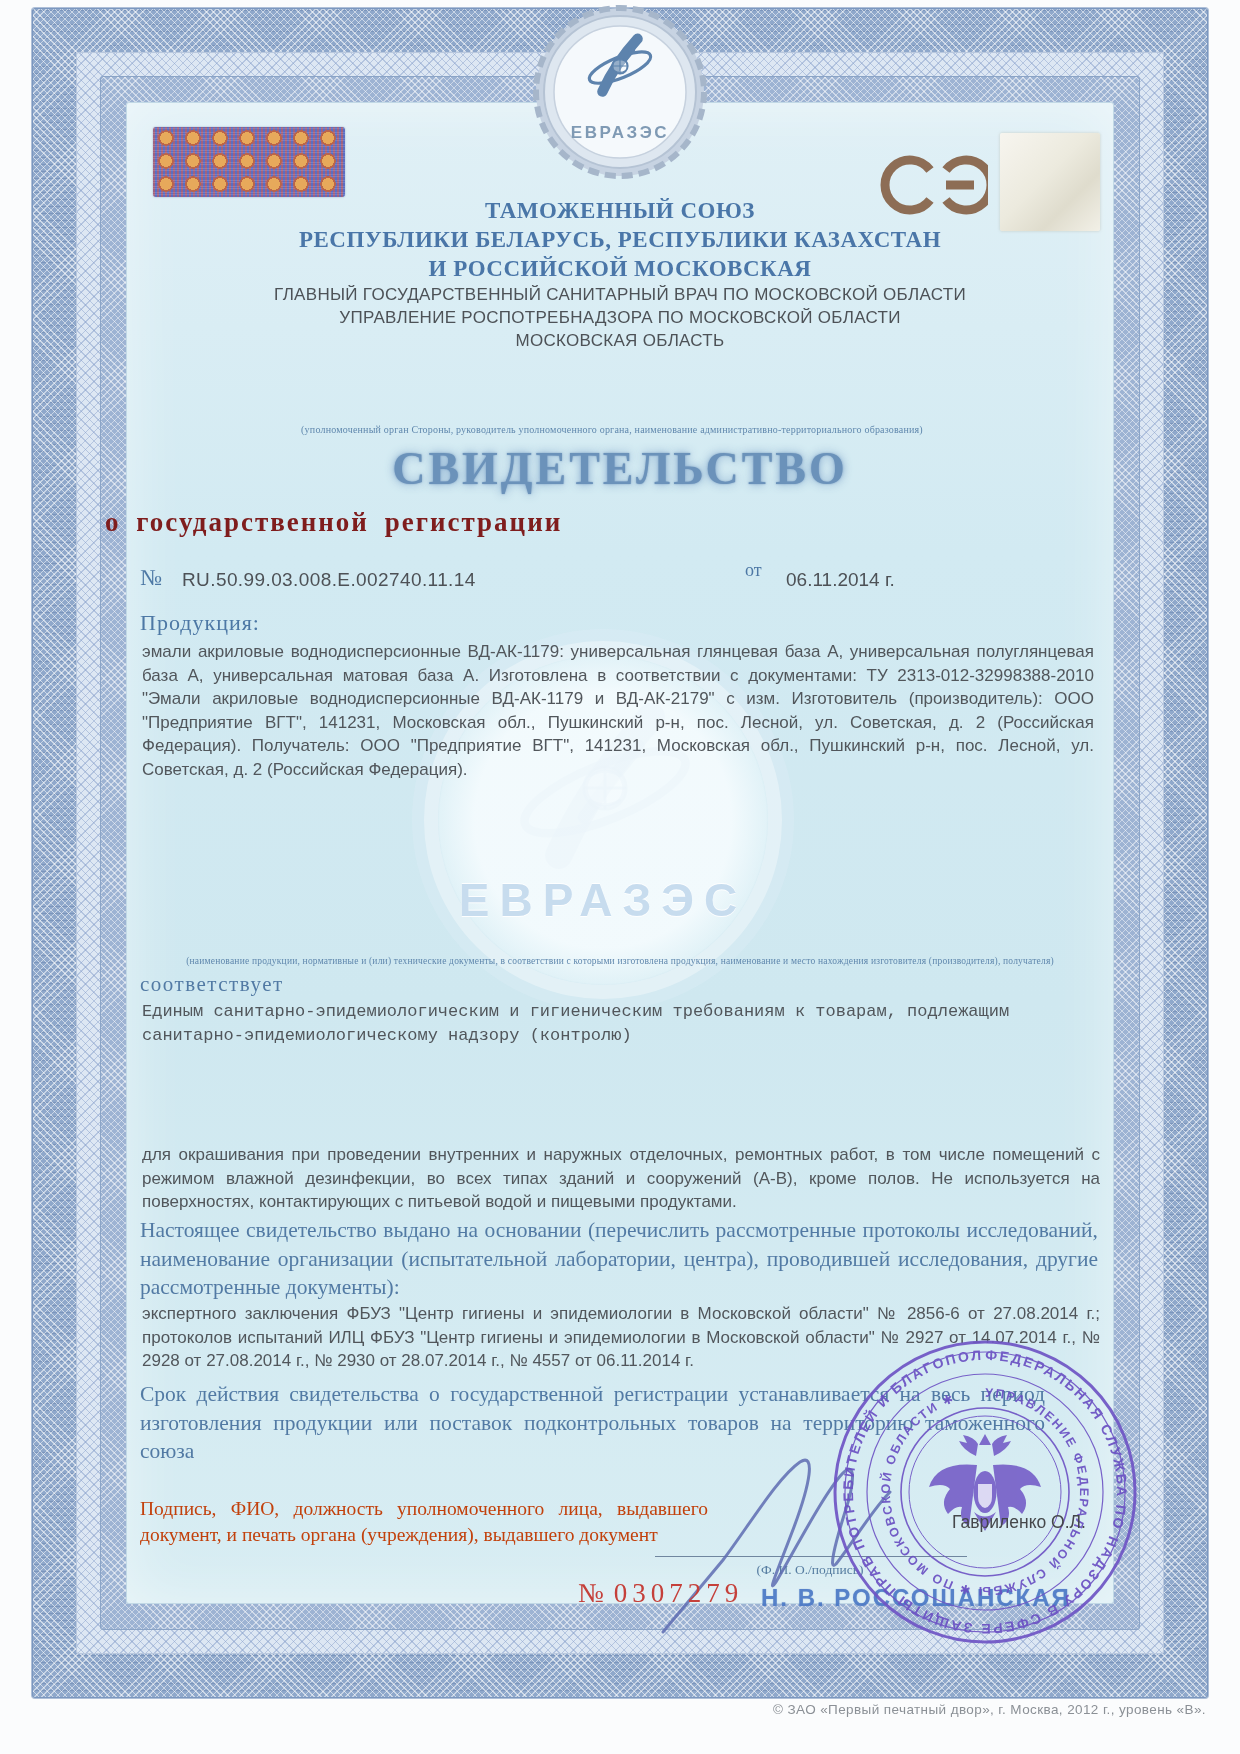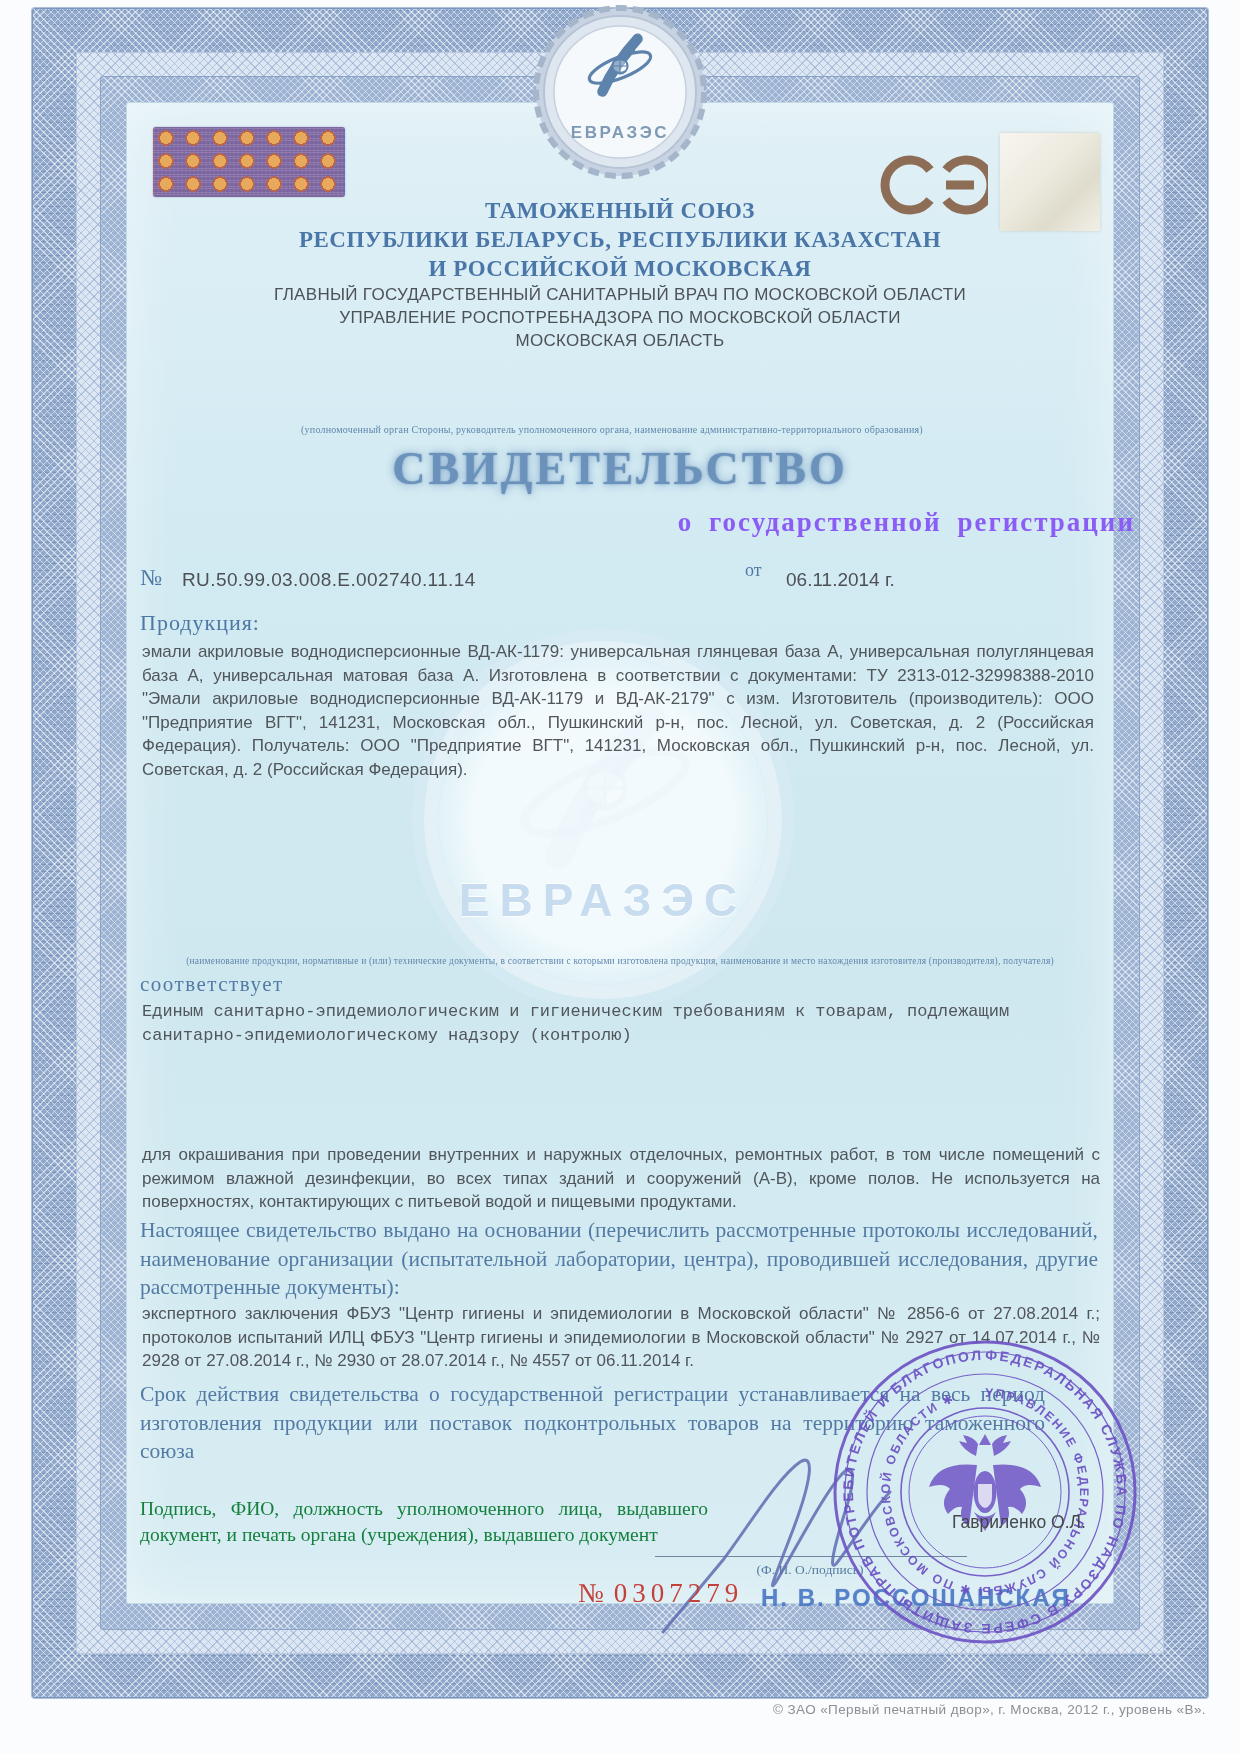--- a/index.html
+++ b/index.html
@@ -66,22 +66,22 @@
   .header-authority { position:absolute; left:105px; right:105px; top:283px; text-align:center;
     color:#4d5257; font-family:"Liberation Sans","DejaVu Sans",sans-serif;
     font-size:17px; line-height:23px; letter-spacing:.3px; }
   .caption { color:#5f87ad; font-size:10px; letter-spacing:.2px; text-align:center; }
   .caption-authority { position:absolute; left:105px; right:121px; top:424px; }
 
   
   .title { position:absolute; left:105px; right:105px; top:442px; text-align:center;
     font-size:46px; font-weight:bold; letter-spacing:3px; color:#6b92ba;
     text-shadow:0 0 10px rgba(110,150,195,.85), 0 0 2px rgba(70,110,160,.6); }
-  .subtitle { position:absolute; left:105px; right:105px; top:507px; text-align:right;
-    font-size:27px; font-weight:bold; letter-spacing:2px; word-spacing:7px; color:#8b5cf6; }
+  .subtitle { position:absolute; left:105px; right:105px; top:507px; text-align:left;
+    font-size:27px; font-weight:bold; letter-spacing:2px; word-spacing:7px; color:#7f1d1d; }
 
   
   .reg-number-label { position:absolute; left:140px; top:565px; font-size:23px; color:#4d78a5; }
   .reg-number { position:absolute; left:182px; top:569px; font-family:"Liberation Sans","DejaVu Sans",sans-serif;
     font-size:19px; color:#4d5156; letter-spacing:.4px; }
   .reg-date-label { position:absolute; left:745px; top:560px; font-size:18px; color:#4d78a5; }
   .reg-date { position:absolute; left:786px; top:569px; font-family:"Liberation Sans","DejaVu Sans",sans-serif;
     font-size:19px; color:#4d5156; }
 
   
@@ -103,21 +103,21 @@
   .serif-par { color:#527aa4; font-size:21.5px; line-height:28.5px; text-align:justify; }
   .compliance-lead { position:absolute; left:140px; top:972px; font-size:21px; color:#527aa4; letter-spacing:1.5px; z-index:2; }
   .compliance-text { position:absolute; left:142px; top:1000px; width:952px; text-align:left; z-index:2;font-family:Liberation Mono, monospace; }
   .reg-lead  { position:absolute; left:140px; top:1056px; width:958px; z-index:2; }
   .usage     { position:absolute; left:142px; top:1143px; width:958px; z-index:2; }
   .basis-lead{ position:absolute; left:140px; top:1216px; width:958px; z-index:2; }
   .basis-docs{ position:absolute; left:142px; top:1302px; width:958px; z-index:2; }
   .validity  { position:absolute; left:140px; top:1380px; width:905px; z-index:1; }
 
   
-  .sign-label { position:absolute; left:140px; top:1496px; width:568px; font-size:19.5px; line-height:26px; text-align:justify; color:#15803d; }
+  .sign-label { position:absolute; left:140px; top:1496px; width:568px; font-size:19.5px; line-height:26px; text-align:justify; color:#c2410c; }
   .signature-stroke { position:absolute; left:628px; top:1432px; z-index:3; }
   .sign-line { position:absolute; left:655px; top:1556px; width:312px; border-bottom:1.5px solid #70869f; }
   .sign-caption { position:absolute; left:700px; top:1562px; width:220px; text-align:center; font-size:13.5px; color:#567ca1; }
   .signer { position:absolute; left:952px; top:1512px; font-family:"Liberation Sans","DejaVu Sans",sans-serif;
     font-size:17.5px; color:#45474a; z-index:6;text-align:right; }
 
   .stamp { position:absolute; left:828px; top:1335px; z-index:5; opacity:.92; }
   .stamp text { font-family:"Liberation Sans","DejaVu Sans",sans-serif; font-weight:bold; fill:#6a50c3; }
 
   .serial { position:absolute; left:578px; top:1578px; color:#c5403a; font-size:27px; letter-spacing:2px; z-index:4; }

